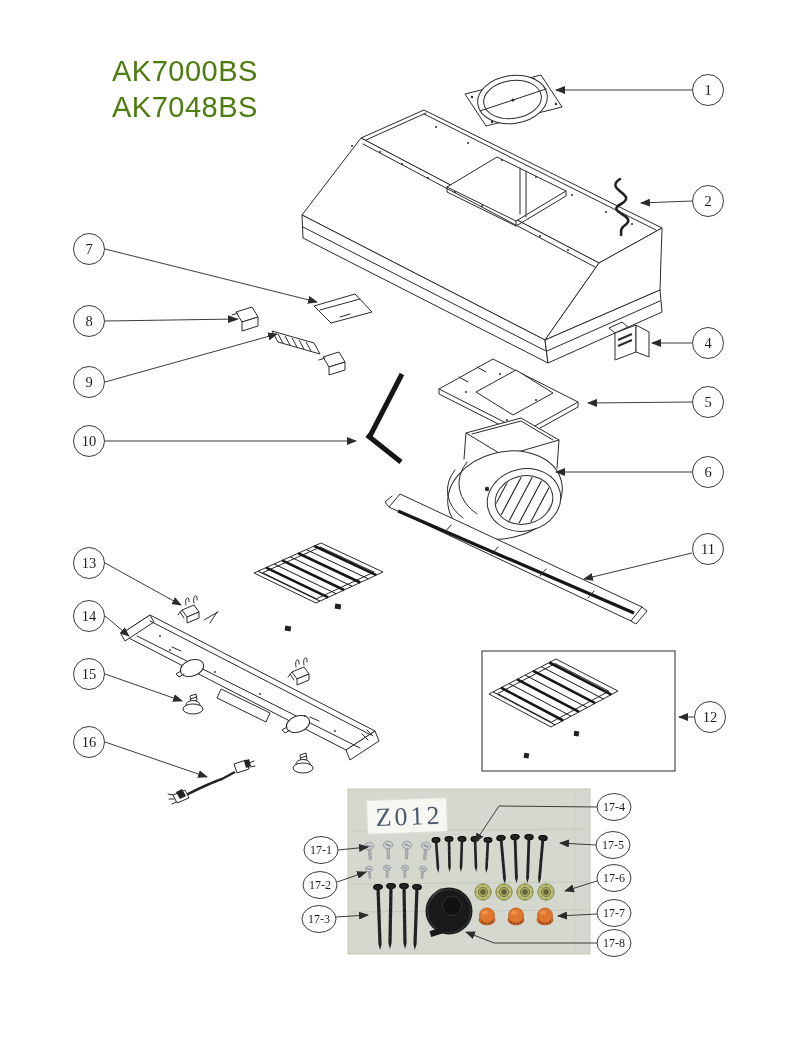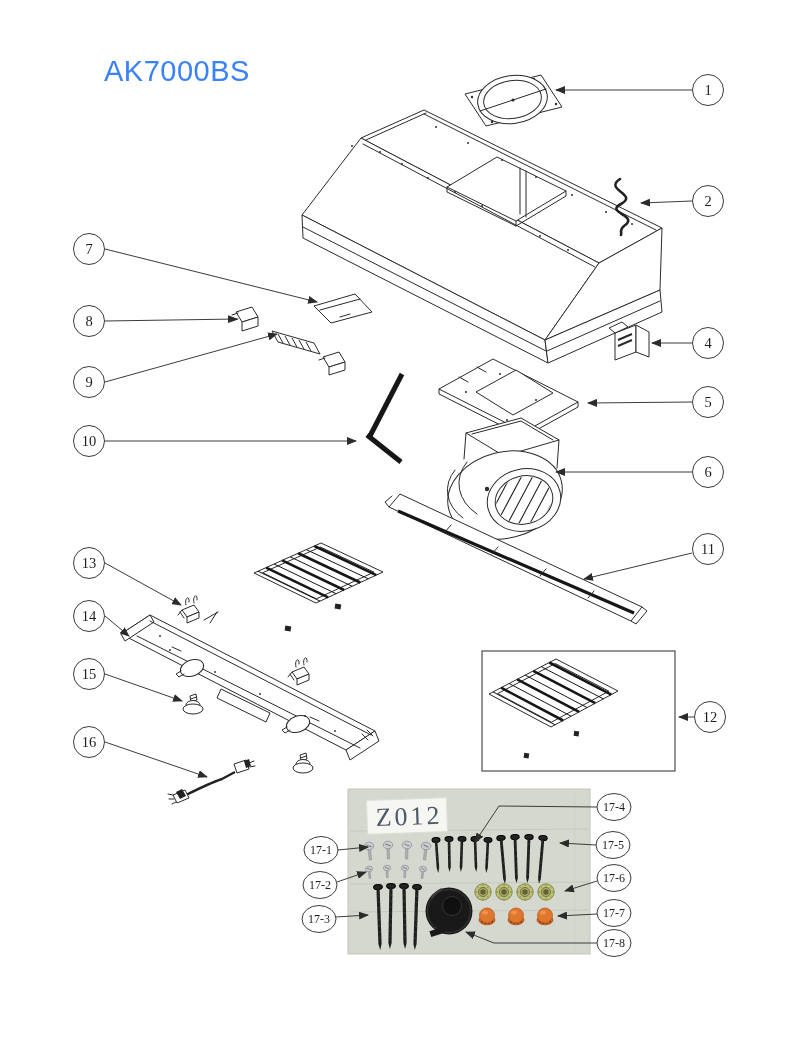--- a/index.html
+++ b/index.html
@@ -1,36 +1,37 @@
 <!DOCTYPE html>
 <html><head>
 <meta charset="utf-8">
 <style>
   html,body{margin:0;padding:0;background:#ffffff;}
   .stage{position:relative;width:802px;height:1037px;background:#ffffff;overflow:hidden;
          font-family:"Liberation Sans",sans-serif;}
-  .models{position:absolute;left:104px;top:53px;color:#3b82f6;font-size:29px;line-height:36px;
+  .models{position:absolute;left:112px;top:53px;color:#4d7c0f;font-size:29px;line-height:36px;
           letter-spacing:.5px;font-family:"Liberation Sans",sans-serif;}
   svg{position:absolute;left:0;top:0;}
   .ln{fill:none;stroke:#2b2b2b;stroke-width:1;stroke-linejoin:round;stroke-linecap:round;}
   .fw{fill:#ffffff;stroke:#2b2b2b;stroke-width:1;stroke-linejoin:round;}
   .bubble{fill:#ffffff;stroke:#3c3c3c;stroke-width:1;}
   .leader{fill:none;stroke:#3c3c3c;stroke-width:1;}
   .bubble-label{font-family:"Liberation Serif",serif;font-size:14.5px;fill:#1d1d1d;text-anchor:middle;}
   .bubble-label.small{font-size:12px;}
   .kitcode{font-family:"Liberation Serif",serif;font-size:26px;letter-spacing:3px;
            fill:#4e5a6b;text-anchor:middle;}
 </style>
 </head>
 <body>
 
 <div class="stage">
 
   <div class="models">
     <div>AK7000BS</div>
+    <div>AK7048BS</div>
   </div>
 
   <svg id="dsvg" width="802" height="1037" viewBox="0 0 802 1037">
     <defs>
       <marker id="arrow" markerWidth="10" markerHeight="8" refX="9" refY="4" orient="auto" markerUnits="userSpaceOnUse">
         <path d="M0,0 L10,4 L0,8 Z" fill="#2b2b2b"></path>
       </marker>
       <clipPath id="grilleclip">
         <ellipse cx="524" cy="500" rx="28" ry="23" transform="rotate(-14 524 500)"></ellipse>
       </clipPath>

